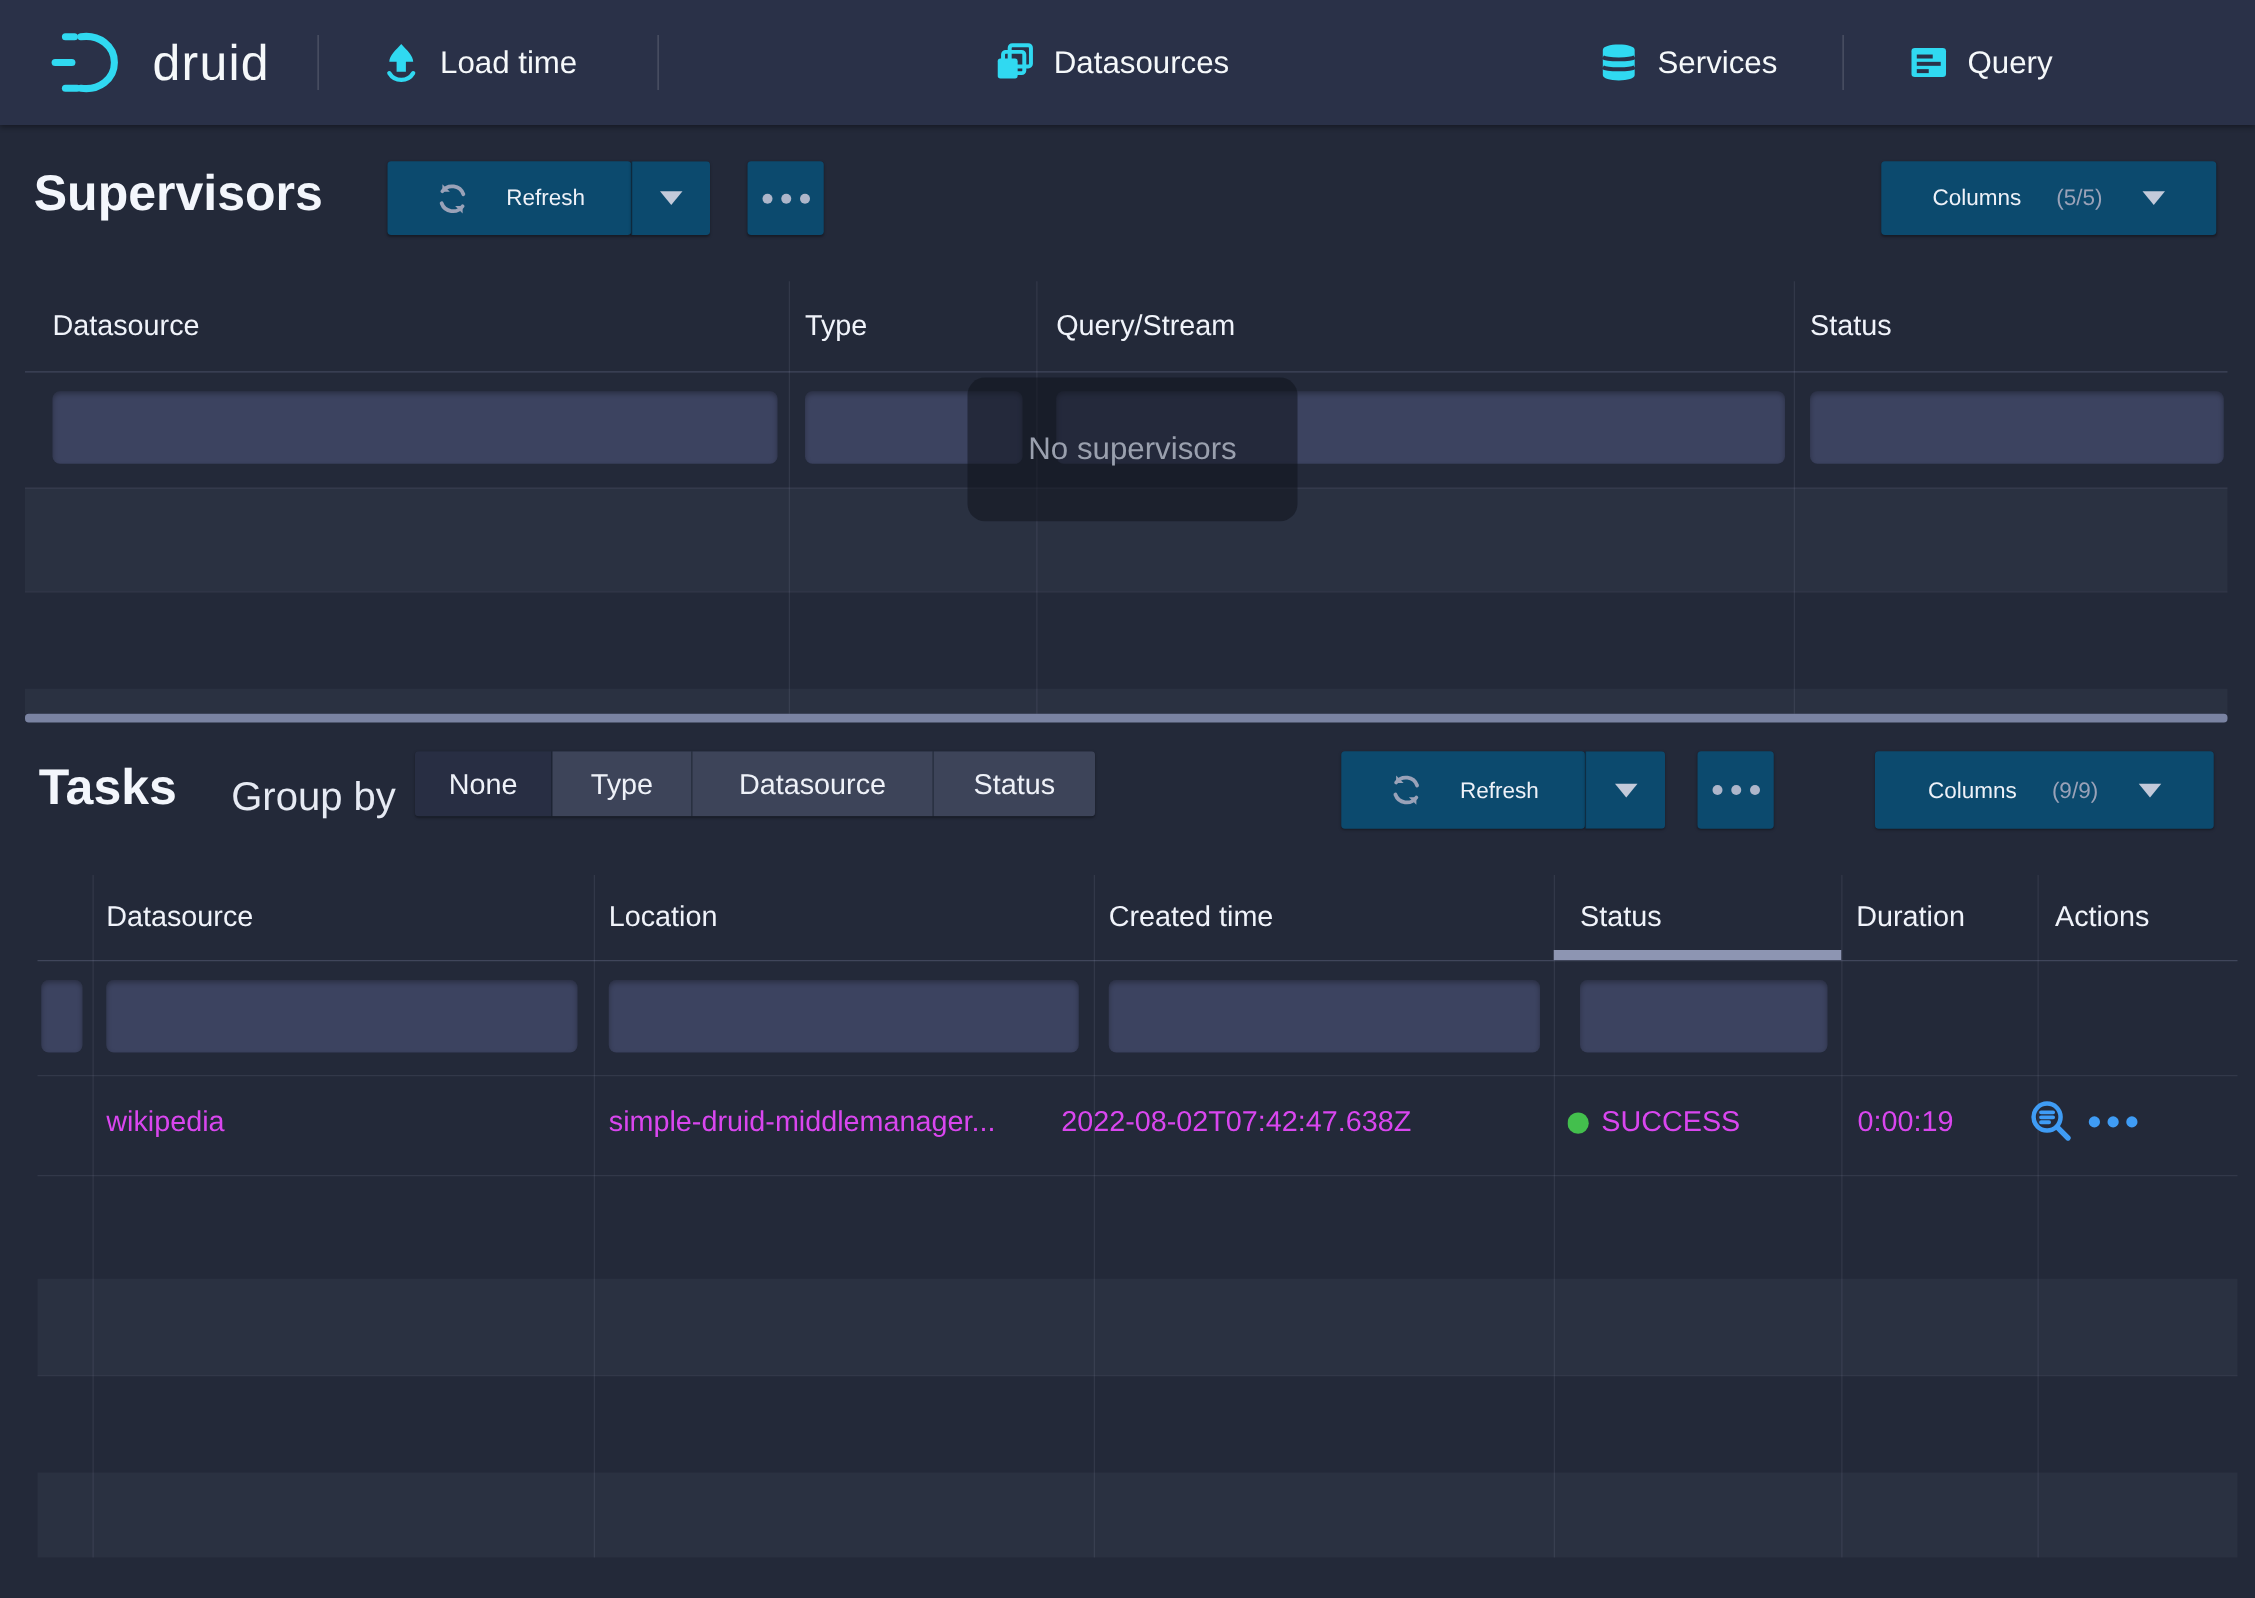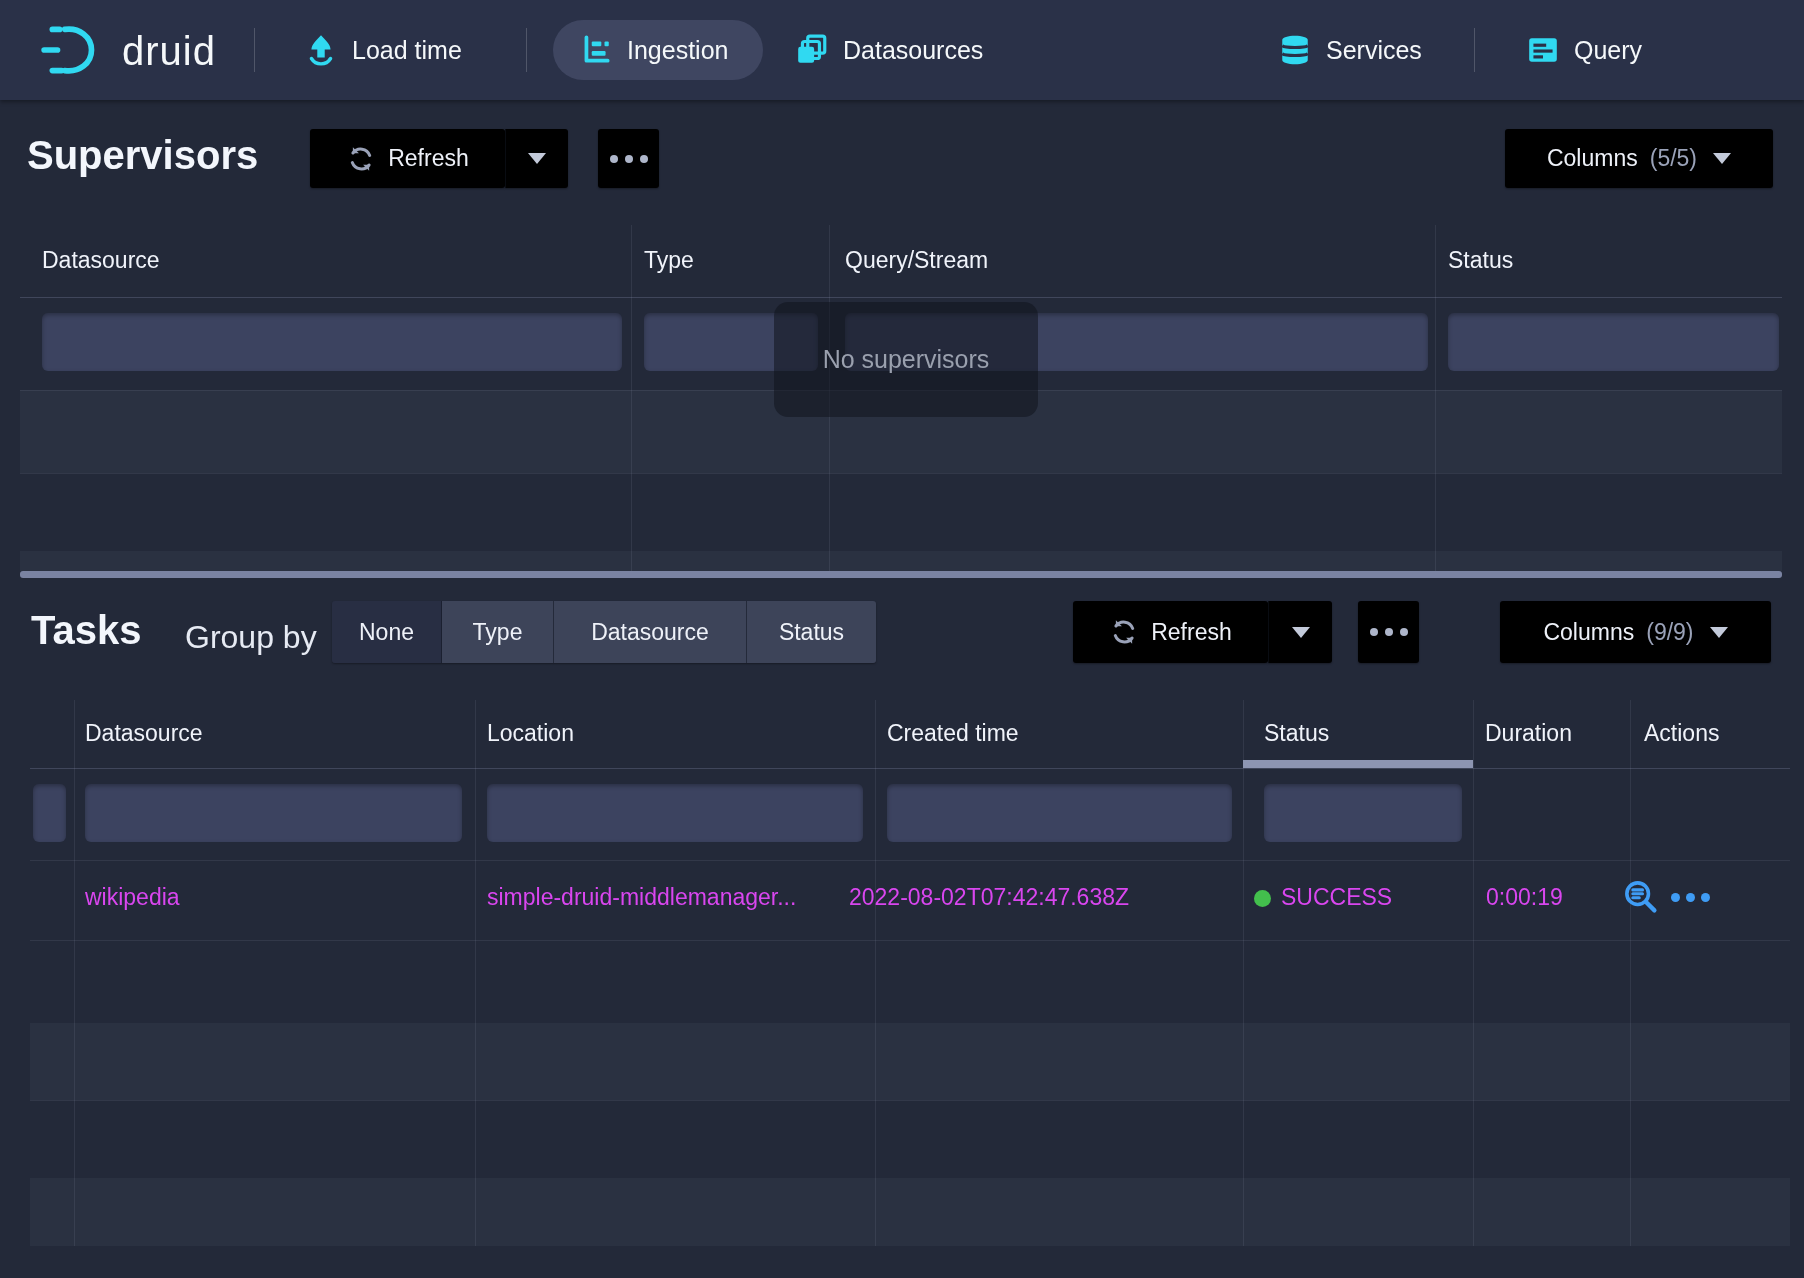--- a/index.html
+++ b/index.html
@@ -21,23 +21,23 @@
                  background:rgba(255,255,255,.18); }
   .nav-item { position:absolute; top:0; height:100px; display:flex; align-items:center;
               gap:14px; cursor:pointer; }
   .nav-label { font-size:25px; color:#f5f8fa; white-space:nowrap; }
   .nav-pill { position:absolute; top:20px; height:60px; border-radius:30px;
               background:#3f4661; display:flex; align-items:center; gap:14px;
               padding:0 26px; cursor:pointer; }
 
   
   .section-title { position:absolute; font-size:40px; font-weight:600; color:#f3f6fc; }
-  .btn { position:absolute; background:#000000; border-radius:3px;
+  .btn { position:absolute; background:#0c4a6e; border-radius:3px;
          box-shadow:0 1px 2px rgba(0,0,0,.35); display:flex; align-items:center;
-         justify-content:center; gap:12px; font-size:23px; color:#eef1f8; cursor:pointer; }
+         justify-content:center; gap:28px; font-size:18px; color:#eef1f8; cursor:pointer; }
   .btn .count { color:#9aa2b8; }
   .caret { width:0; height:0; border-left:9px solid transparent;
            border-right:9px solid transparent; border-top:11px solid #c3cada; }
   .dots { display:flex; gap:7px; }
   .dots i { width:8px; height:8px; border-radius:50%; background:#aeb6ca; }
   .group { position:absolute; display:flex; border-radius:3px; overflow:hidden;
            box-shadow:0 1px 2px rgba(0,0,0,.35); }
   .group .gbtn { background:#3d4459; font-size:23px; color:#eef1f8; display:flex;
                  align-items:center; justify-content:center; cursor:pointer;
                  border-right:1px solid rgba(17,21,32,.55); }
@@ -86,29 +86,20 @@
   <div class="nav-item" style="left:304px">
     <svg width="34" height="34" viewBox="0 0 32 32">
       <path d="M16 2c4 4.5 9 8.5 9 13.5h-5.5V23h-7v-7.5H7C7 10.5 12 6.5 16 2z" fill="#30d9f1"></path>
       <path d="M7 24a10.5 10.5 0 0 0 18 0" fill="none" stroke="#30d9f1" stroke-width="3.2" stroke-linecap="round"></path>
     </svg>
     <span class="nav-label">Load time</span>
   </div>
 
   <div class="nav-divider" style="left:526px"></div>
 
-  <div class="nav-pill" style="left:553px;width:210px">
-    <svg width="34" height="34" viewBox="0 0 32 32">
-      <path d="M7 4v22h20" fill="none" stroke="#30d9f1" stroke-width="3.5" stroke-linecap="round" stroke-linejoin="round"></path>
-      <rect x="12" y="8" width="9" height="4.5" rx="1" fill="#30d9f1"></rect>
-      <rect x="24" y="8" width="4" height="4.5" rx="1" fill="#30d9f1"></rect>
-      <rect x="12" y="17" width="13" height="4.5" rx="1" fill="#30d9f1"></rect>
-    </svg>
-    <span class="nav-label">Ingestion</span>
-  </div>
 
   <div class="nav-item" style="left:795px">
     <svg width="34" height="34" viewBox="0 0 32 32">
       <rect x="12" y="3" width="16" height="16" rx="2" fill="none" stroke="#30d9f1" stroke-width="3"></rect>
       <rect x="7" y="8" width="16" height="16" rx="2" fill="none" stroke="#30d9f1" stroke-width="3"></rect>
       <rect x="3" y="13" width="15" height="15" rx="2" fill="#30d9f1"></rect>
     </svg>
     <span class="nav-label">Datasources</span>
   </div>
 
@@ -188,21 +179,21 @@
   <div class="overlay" style="left:754px;top:77px;width:264px;height:115px">
     <span>No supervisors</span>
   </div>
 
   <div class="scrollbar-h" style="left:0;top:346px;width:1762px;height:7px"></div>
 </div>
 
 <div class="section-title" style="left:31px;top:608px">Tasks</div>
 <div class="groupby-label" style="left:185px;top:619px">Group by</div>
 
-<div class="group" style="left:332px;top:601px;height:62px">
+<div class="group" style="left:332px;top:601px;height:52px">
   <div class="gbtn active" style="width:110px">None</div>
   <div class="gbtn" style="width:112px">Type</div>
   <div class="gbtn" style="width:193px">Datasource</div>
   <div class="gbtn" style="width:129px">Status</div>
 </div>
 
 <div class="btn" style="left:1073px;top:601px;width:195px;height:62px">
   <svg width="30" height="30" viewBox="0 0 20 20">
     <g fill="none" stroke="#9aa2b8" stroke-width="2" stroke-linecap="round">
       <path d="M15.8 7.6A6.4 6.4 0 0 0 4.6 6"></path>

